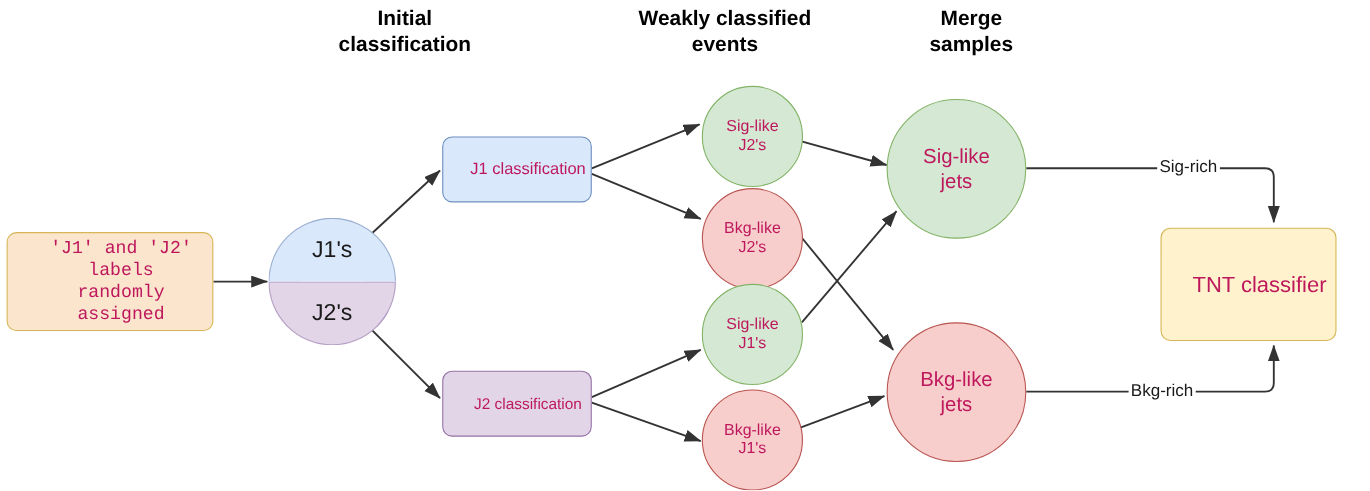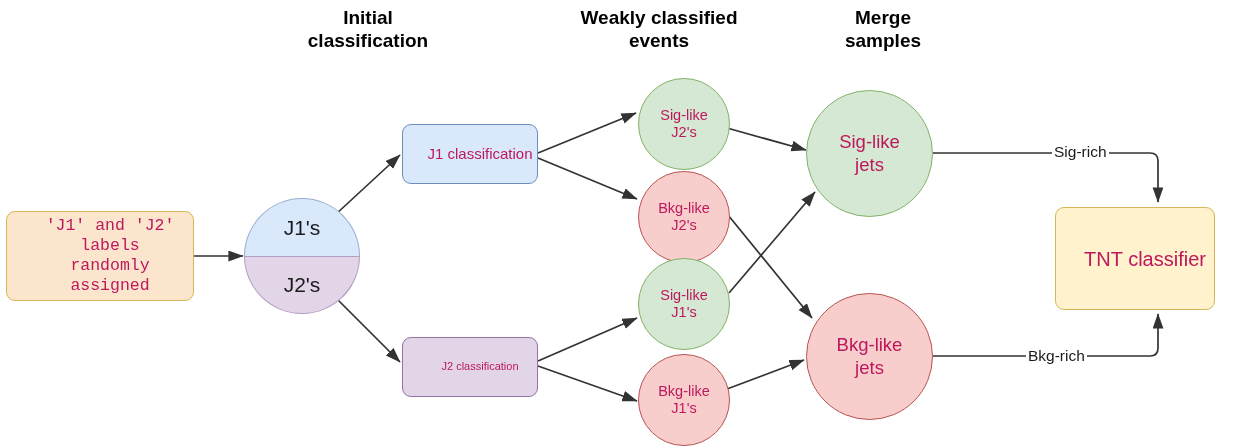--- a/index.html
+++ b/index.html
@@ -149,21 +149,21 @@
   <div class="node rbox" style="left:6px; top:211px; width:188px; height:90px; background:#fce5cd; border-color:#d6b656; font-size:16.5px;font-family:Liberation Mono, monospace;">'J1' and 'J2' labels
 randomly assigned</div>
 
   <div class="split" style="left:244px; top:198px;">
     <div class="half top" style="background:#dae8fc;">J1's</div>
     <div class="half bot" style="background:#e1d5e7;">J2's</div>
   </div>
 
   <div class="node rbox" style="left:402px; top:124px; width:136px; height:60px; background:#dae8fc; border-color:#6c8ebf; font-size:15px;">J1 classification</div>
 
-  <div class="node rbox" style="left:402px; top:337px; width:136px; height:60px; background:#e1d5e7; border-color:#9673a6; font-size:11px;">J2 classification</div>
+  <div class="node rbox" style="left:402px; top:337px; width:136px; height:60px; background:#e1d5e7; border-color:#9673a6; font-size:14px;">J2 classification</div>
 
   <div class="node circ" style="left:638px; top:78px; width:92px; height:92px; background:#d5e8d4; border-color:#82b366; font-size:14.5px;">Sig-like
 J2's</div>
 
   <div class="node circ" style="left:638px; top:171px; width:92px; height:92px; background:#f8cecc; border-color:#b85450; font-size:14.5px;">Bkg-like
 J2's</div>
 
   <div class="node circ" style="left:638px; top:258px; width:92px; height:92px; background:#d5e8d4; border-color:#82b366; font-size:14.5px;">Sig-like
 J1's</div>
 

